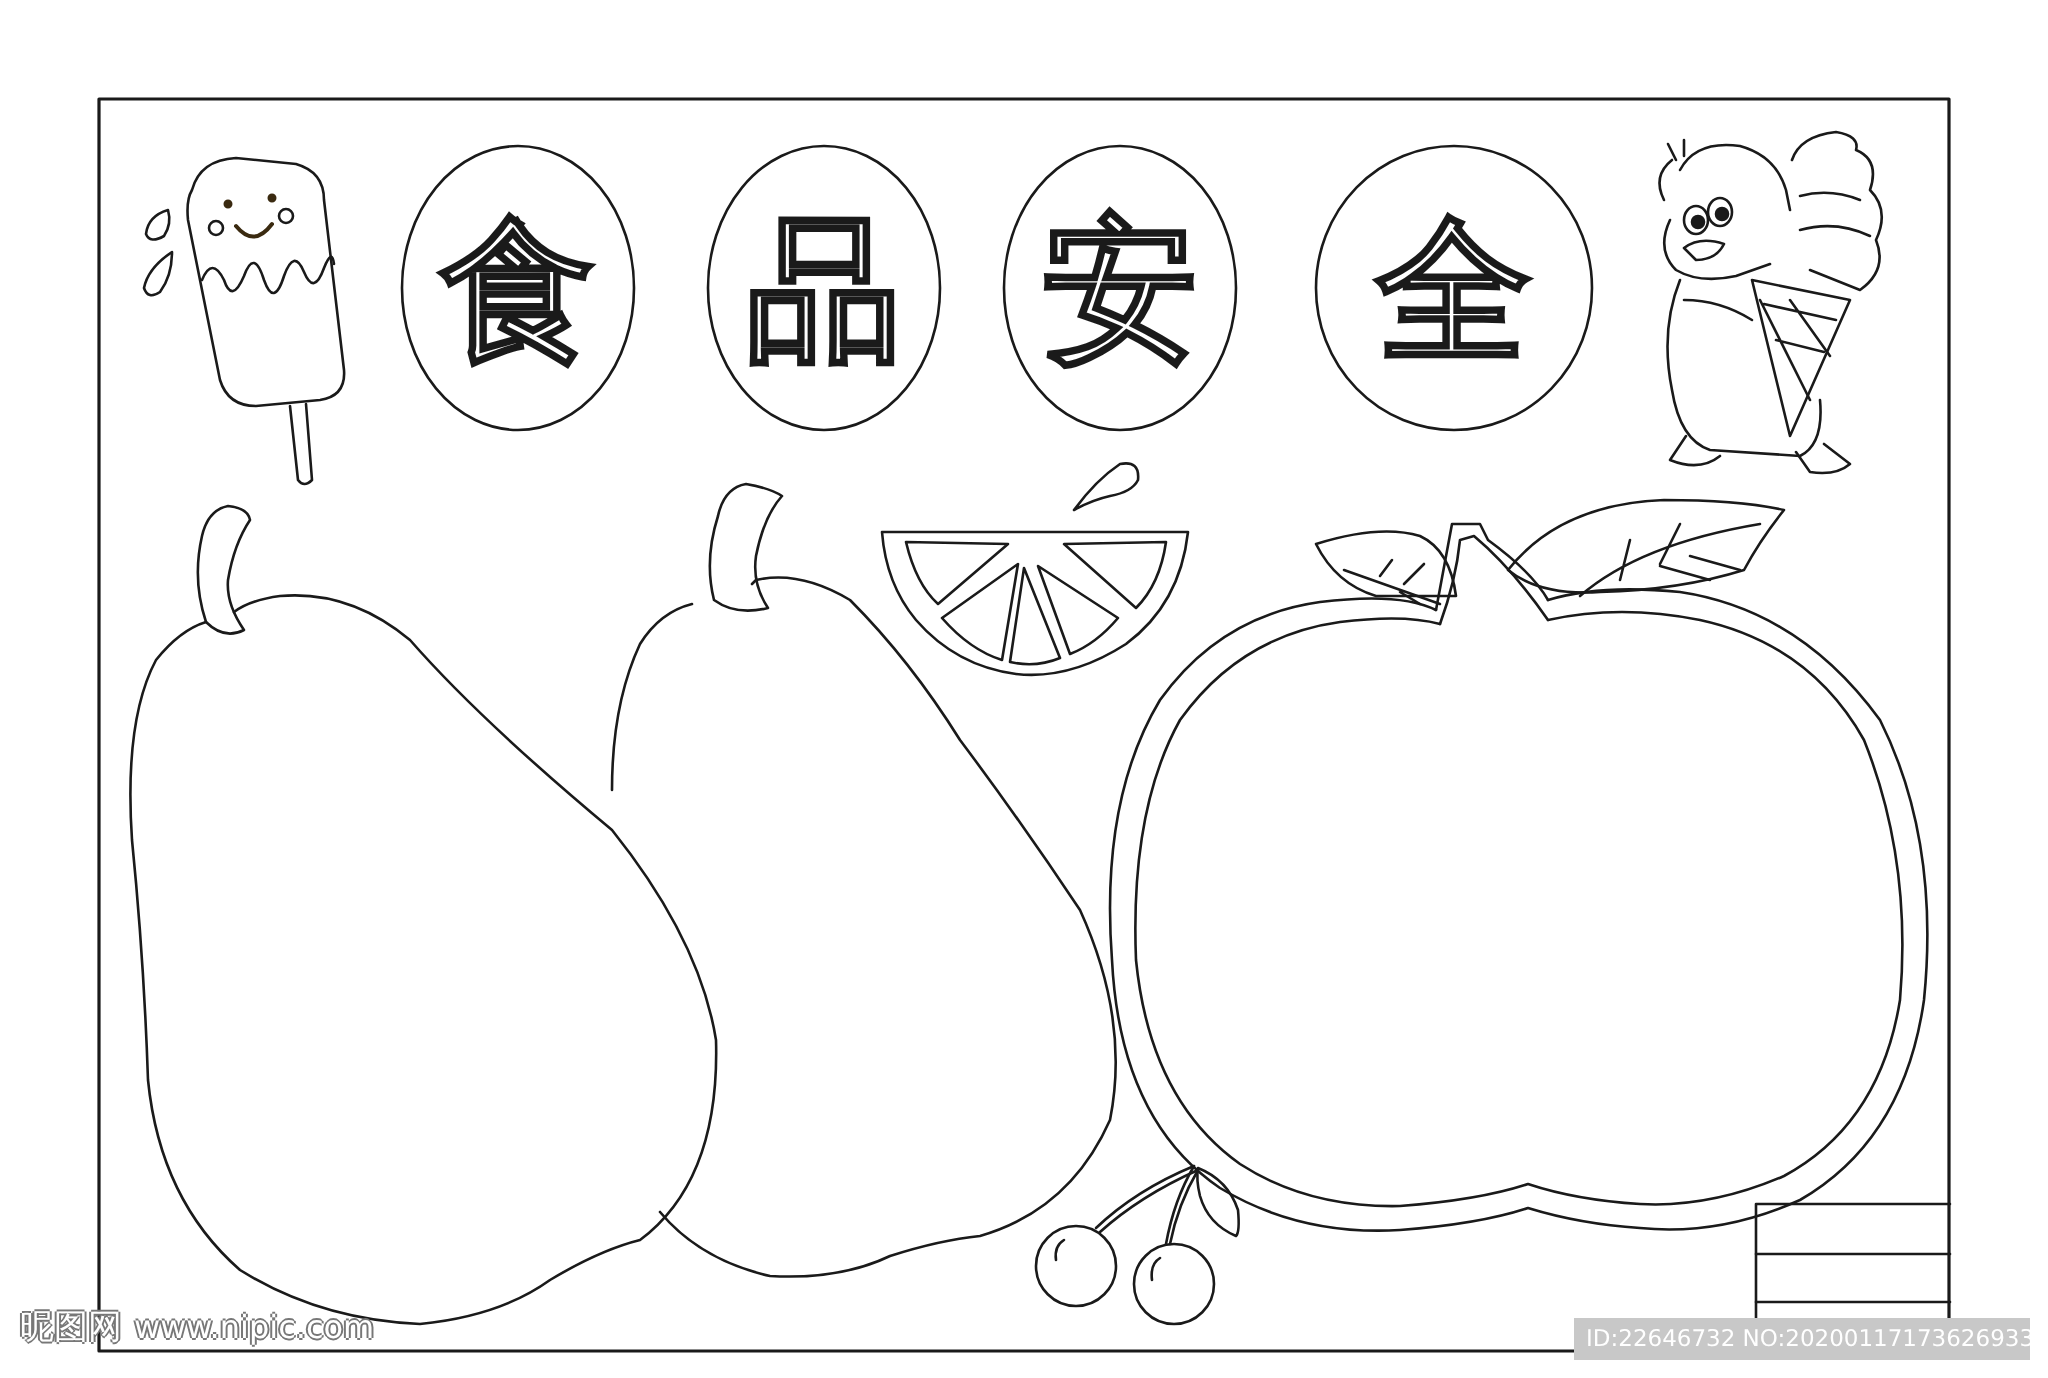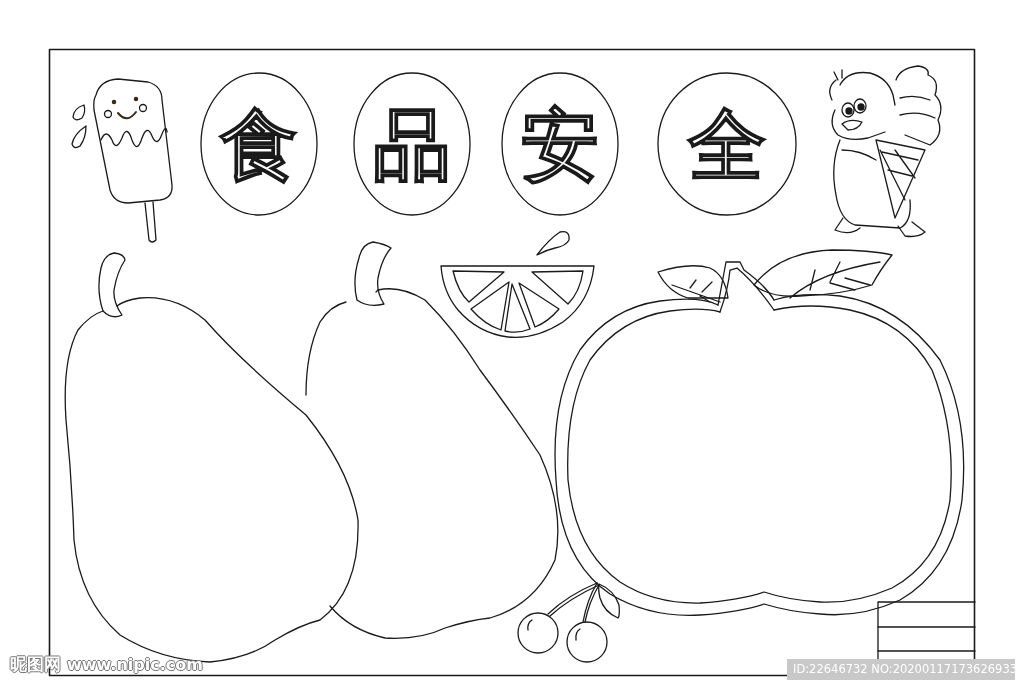--- a/index.html
+++ b/index.html
@@ -1,21 +1,21 @@
 <!DOCTYPE html>
 <html><head>
 <meta charset="utf-8">
 <style>
   html, body { margin:0; padding:0; background:#ffffff; }
   body { width:1024px; height:689px; position:relative; overflow:hidden; font-family:"Liberation Sans", sans-serif; }
   .canvas { position:absolute; left:0; top:0; width:1024px; height:689px; }
   .char-label { font-family:"DejaVu Sans", sans-serif; }
   .watermark-left {
     position:absolute; left:10px; top:653px; height:22px; line-height:22px;
-    font-family:"DejaVu Sans", sans-serif; font-size:17px; font-weight:bold;
+    font-family:"DejaVu Sans", sans-serif; font-size:17px; font-weight:normal;
     color:#ffffff; letter-spacing:0px;
     text-shadow: -1px 0 #777, 1px 0 #777, 0 -1px #777, 0 1px #777;
   }
   .watermark-left .site { font-size:16px; margin-left:6px; }
   .watermark-right {
     position:absolute; left:787px; top:659px; width:228px; height:21px;
     background:#c8c8c8; color:#ffffff; font-family:"DejaVu Sans", sans-serif;
     font-size:11.5px; line-height:21px; padding-left:6px; box-sizing:border-box;
     white-space:nowrap; overflow:hidden;
   }

